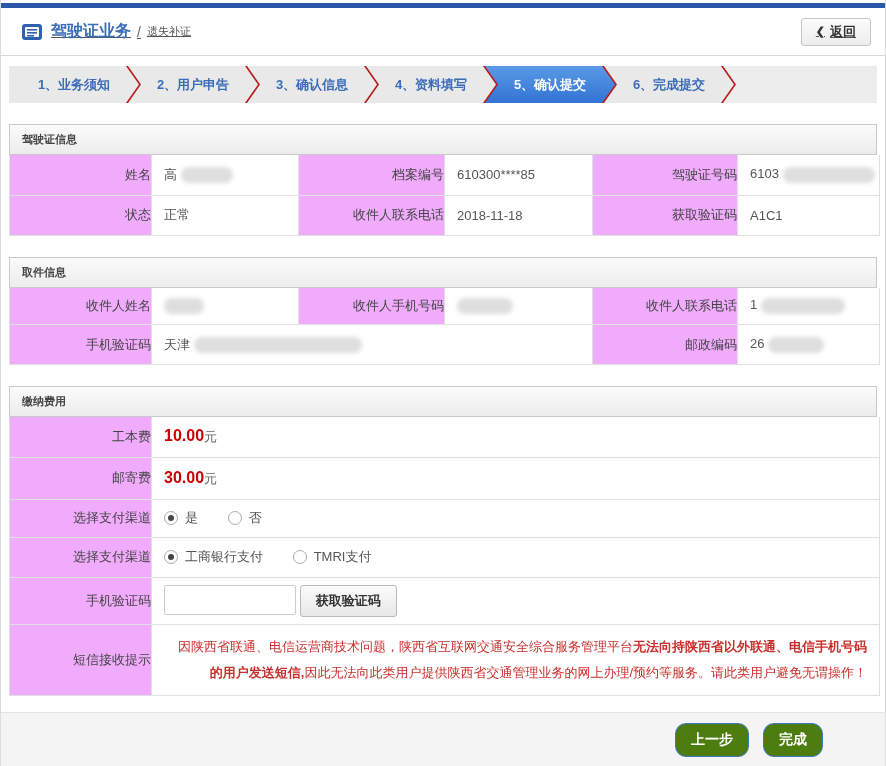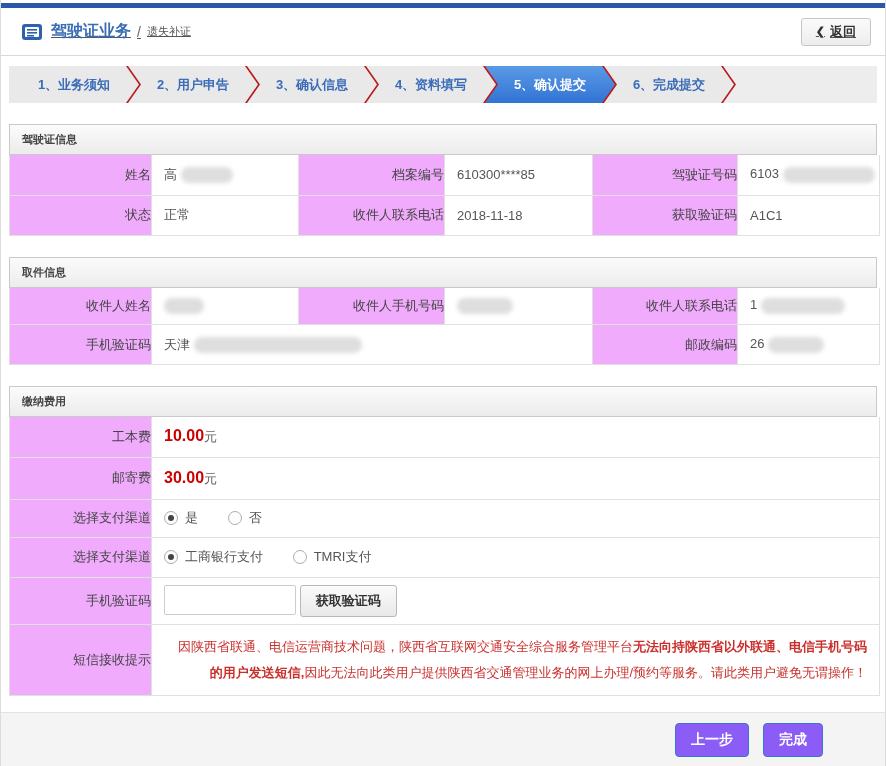--- a/index.html
+++ b/index.html
@@ -56,21 +56,21 @@
   .code-input { width:132px; height:30px; border:1px solid #ccc; border-radius:2px; padding:0 6px; font-size:13px; background:#fff; }
   .code-btn { height:32px; padding:0 15px; background:linear-gradient(#fbfbfb,#e8e8e8); border:1px solid #b9b9b9; border-radius:3px; font-weight:bold; color:#333; font-size:13px; cursor:pointer; }
 
   
   .notice { color:#c9302c; font-size:13px; line-height:26px; padding:8px 12px 8px 12px;text-align:right; }
   .notice b { font-weight:bold; }
 
   
   .footer-gap { height:16px; }
   .footer { height:57px; background:#f4f4f4; border-top:1px solid #e3e3e3; border-bottom:1px solid #d5d5d5; display:flex; align-items:center; justify-content:flex-end; padding-right:62px; }
-  .btn-blue { background:#8b5cf6; border:1px solid #3a78c8; border-radius:4px; color:#fff; font-weight:bold; font-size:14px; padding:7px 15px; margin-left:14px; cursor:pointer; }
+  .btn-blue { background:#4d7c0f; border:1px solid #3a78c8; border-radius:11px; color:#fff; font-weight:bold; font-size:14px; padding:7px 15px; margin-left:14px; cursor:pointer; }
 </style>
 </head>
 <body>
 
 <div class="page">
   <div class="top-white"></div>
   <div class="top-blue"></div>
 
   <div class="header">
     <svg class="hdr-icon" viewBox="0 0 22 18">

